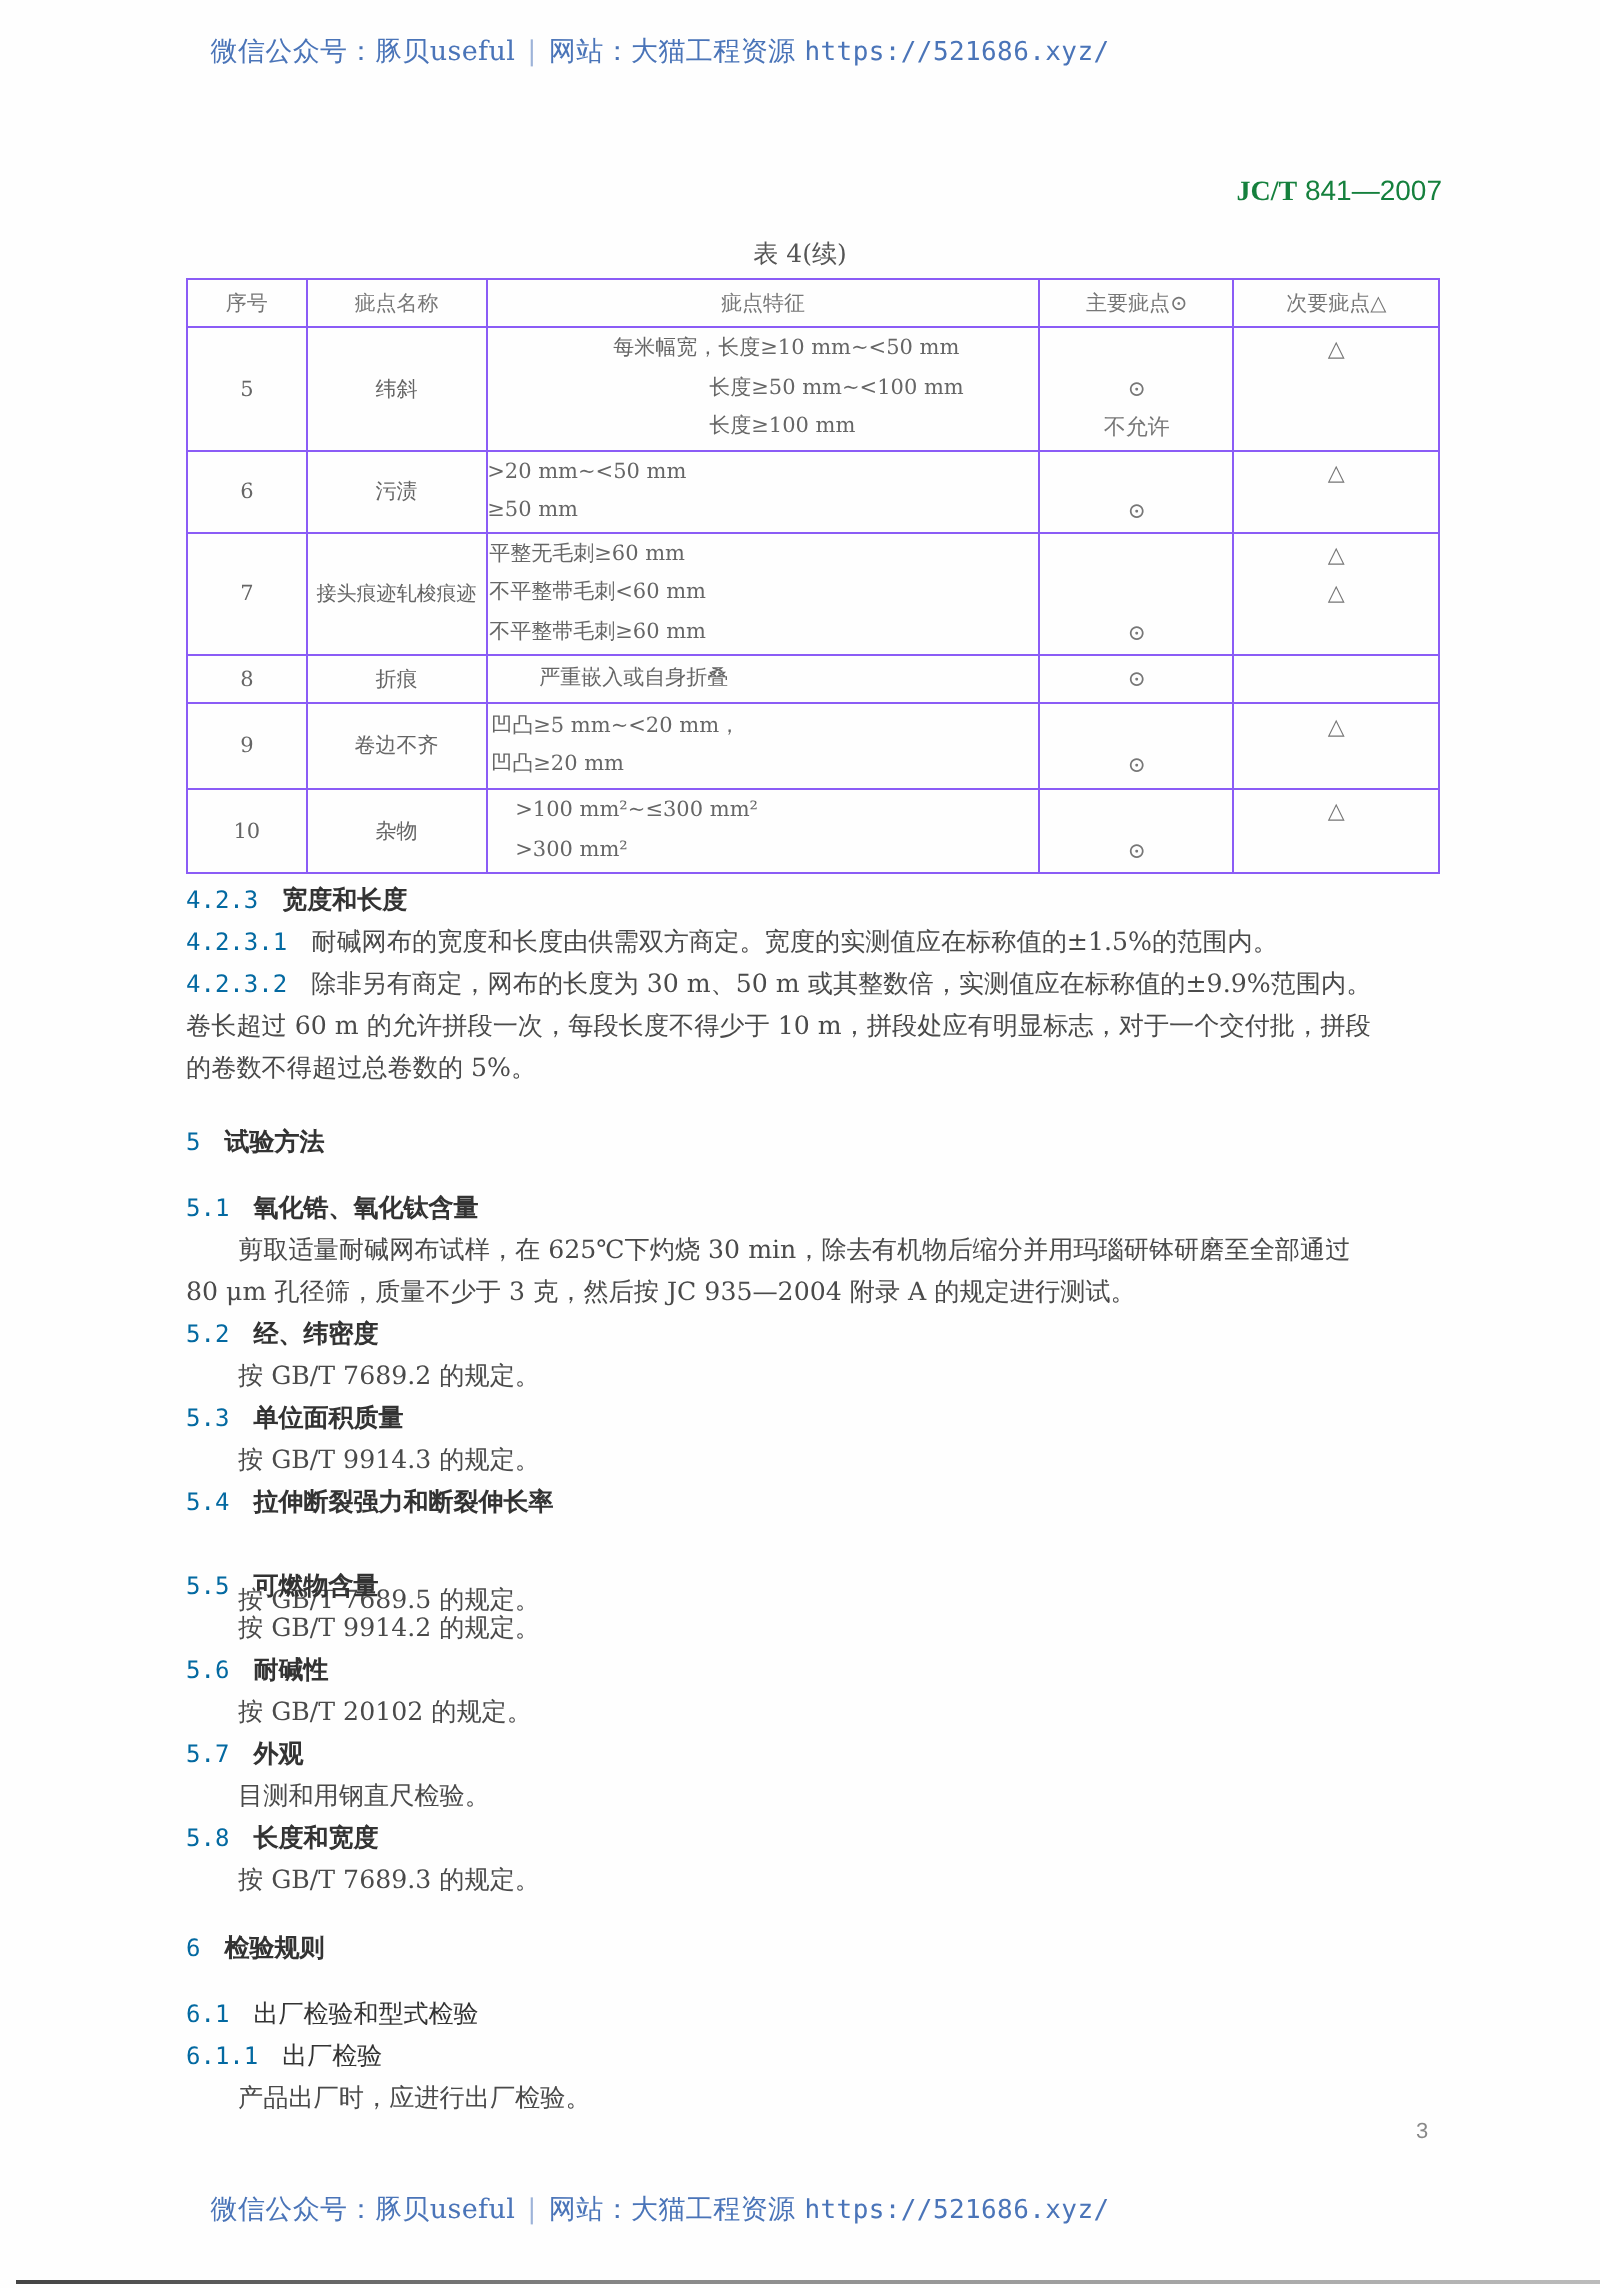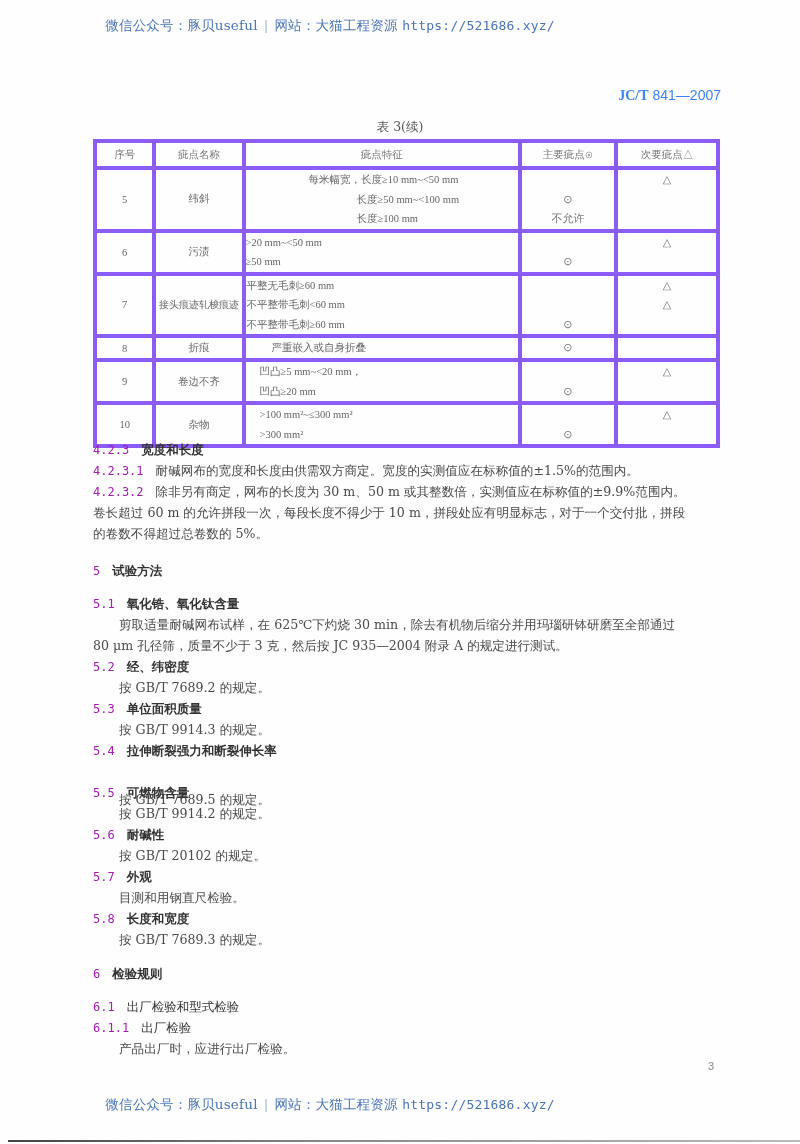--- a/index.html
+++ b/index.html
@@ -12,62 +12,62 @@
     position: absolute; left: 0; width: 660px; text-align: center;
     color: #4a74b8; font-size: 13.5px; letter-spacing: 0.2px;
     font-family: "DejaVu Serif", serif;
   }
   .watermark .url { font-family: "DejaVu Sans Mono", "Liberation Mono", monospace; font-size: 13px; }
   .watermark .sep { color: #9db3d8; margin: 0 6px; }
   .wm-top { top: 17px; }
   .wm-bottom { top: 1096px; }
   .std-code {
     position: absolute; right: 79px; top: 87px;
-    font-family: "Liberation Sans", sans-serif; font-size: 14px; color: #3b82f6;
+    font-family: "Liberation Sans", sans-serif; font-size: 14px; color: #15803d;
   }
   .std-code b { font-family: "Liberation Serif", serif; font-weight: bold; }
   .caption {
     position: absolute; top: 119px; left: 0; width: 800px; text-align: center;
     font-size: 12.5px; color: #555;
   }
   table.defects {
     position: absolute; left: 93px; top: 139px; width: 627px;
     border-collapse: collapse; font-size: 10.5px; color: #666;
     font-family: "DejaVu Serif", "Liberation Serif", serif;
   }
   table.defects th, table.defects td {
-    border: 4px solid #8b5cf6; padding: 0; vertical-align: middle; font-family: Liberation Serif, serif;
+    border: 1px solid #8b5cf6; padding: 0; vertical-align: middle;
   }
   table.defects th { font-weight: normal; height: 23px; text-align: center; color: #777; }
   td.c { text-align: center; }
   td.feat { padding-left: 42px; text-align: left; }
   .lines div { height: 19.5px; line-height: 19.5px; white-space: nowrap; }
   .lines .ind { padding-left: 48px; }
   .mark { font-size: 11px; color: #777; }
-  .sec-no { font-family: "DejaVu Sans Mono", "Liberation Mono", monospace; font-size: 12px; color: #a21caf; }
+  .sec-no { font-family: "DejaVu Sans Mono", "Liberation Mono", monospace; font-size: 12px; color: #0369a1; }
   .sec-title { font-family: "DejaVu Sans", "Liberation Sans", sans-serif; font-weight: bold; font-size: 12.5px; color: #333; }
   .indent { padding-left: 26px; }
   .page-num { position: absolute; left: 708px; top: 1060px; font-size: 11px; color: #888; font-family: "Liberation Sans", sans-serif; }
   .bottom-rule { position: absolute; left: 8px; top: 1140px; width: 792px; height: 2px; background: linear-gradient(90deg,#444,#888 40%,#bbb); }
   .line { position: absolute; left: 93px; width: 640px; white-space: nowrap; font-size: 12.6px; color: #4a4a4a; }
 </style>
 </head>
 <body>
 
 <div class="watermark wm-top">
   <span>微信公众号：豚贝useful</span><span class="sep">|</span><span>网站：大猫工程资源</span>
   <span class="url">https://521686.xyz/</span>
 </div>
 
 <div class="std-code">
   <b>JC/T</b>
   <span>841—2007</span>
 </div>
 
-<div class="caption">表 3(续)</div>
+<div class="caption">表 4(续)</div>
 
 <table class="defects">
   <colgroup>
     <col style="width:60px">
       <col style="width:90px">
       <col style="width:277px">
       <col style="width:97px">
       <col style="width:103px">
   </colgroup>
   <thead>
@@ -172,21 +172,21 @@
       <td class="c mark">
         <div class="lines">
             <div></div>
           </div>
       </td>
     </tr>
 
     <tr style="height:43px">
       <td class="c">9</td>
       <td class="c">卷边不齐</td>
-      <td class="feat" style="padding-left:14px">
+      <td class="feat" style="padding-left:2px">
         <div class="lines">
           <div>凹凸≥5 mm~&lt;20 mm，</div>
           <div>凹凸≥20 mm</div>
         </div>
       </td>
       <td class="c mark">
         <div class="lines">
           <div></div>
           <div>⊙</div>
         </div>

